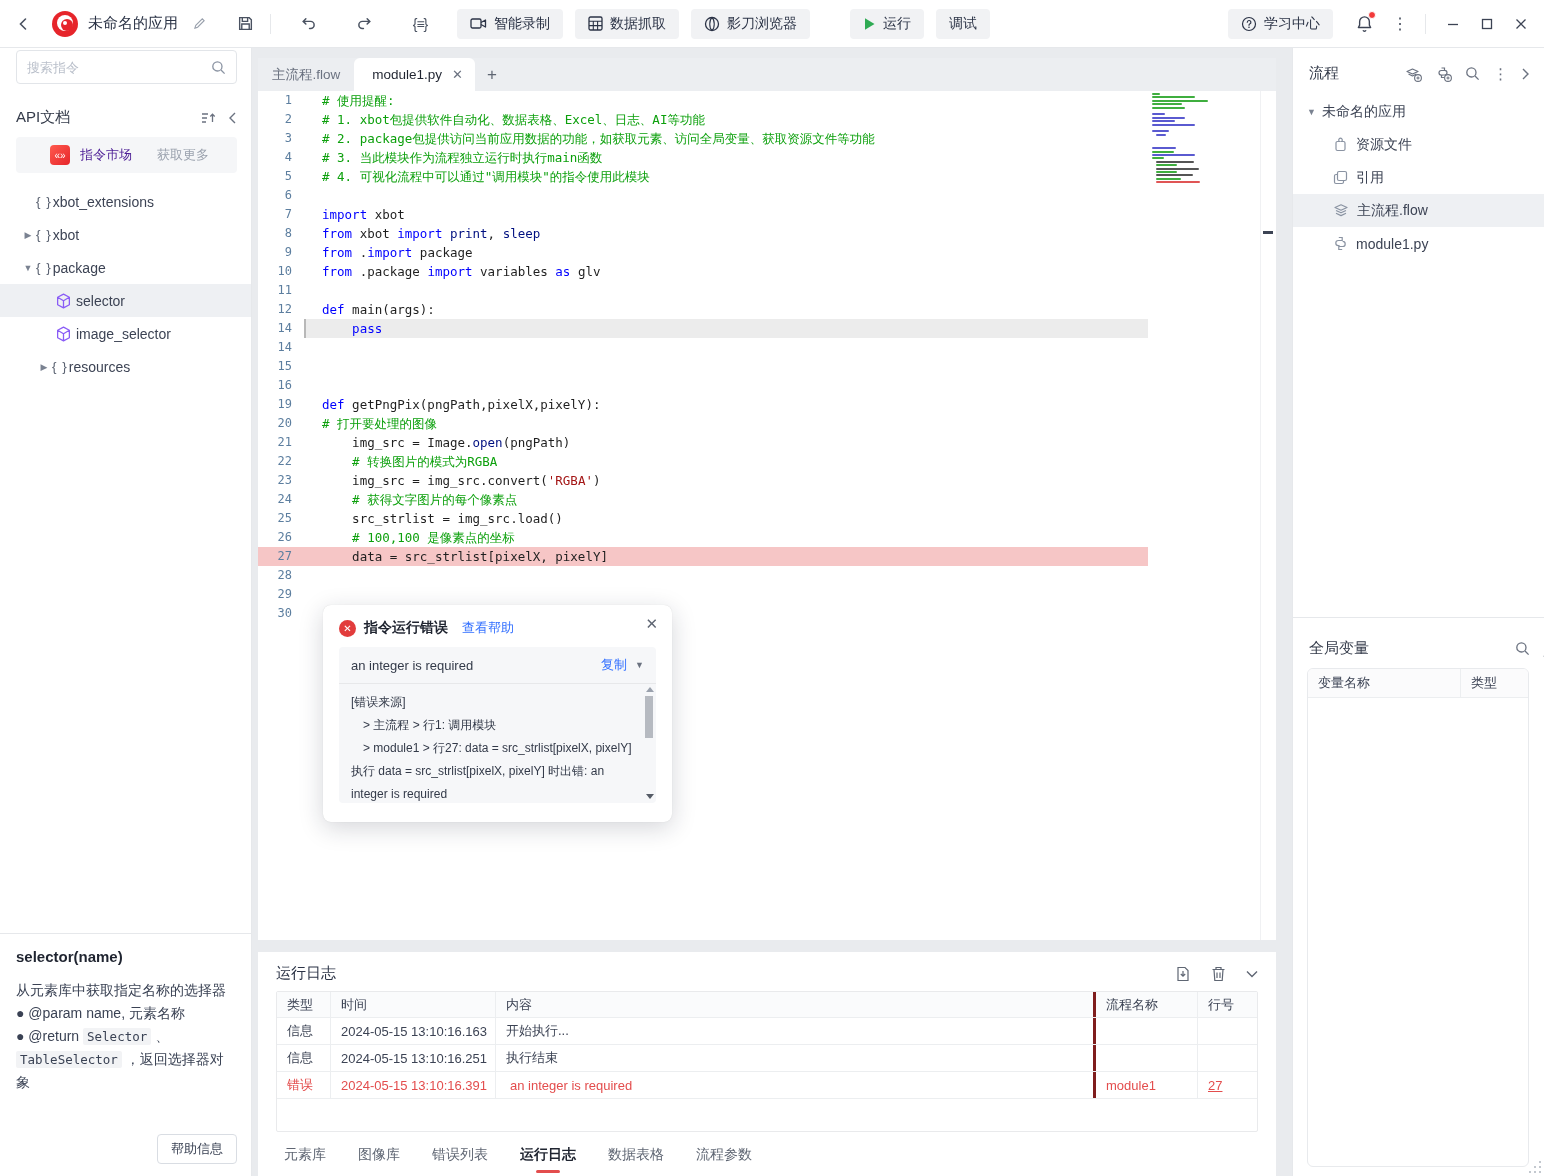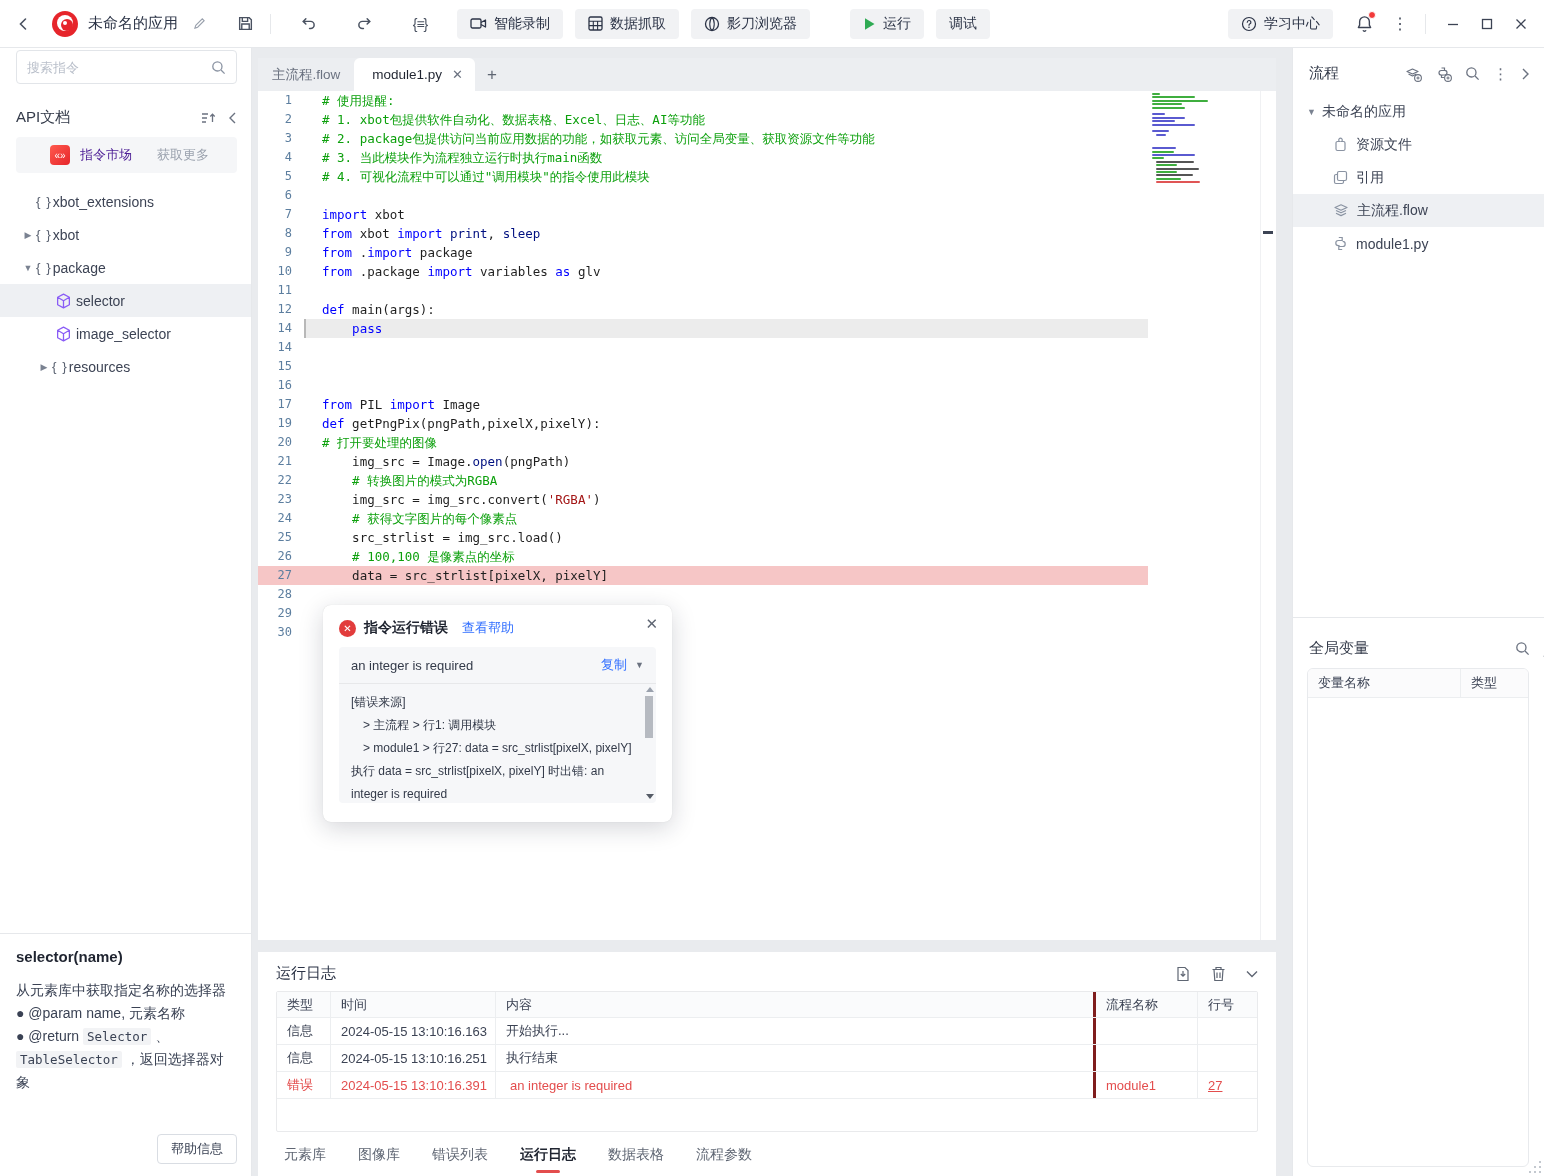--- a/index.html
+++ b/index.html
@@ -405,24 +405,20 @@
         </div>
         <div class="code-line">
           <span class="gutter">15</span>
           <span class="code-text"></span>
         </div>
         <div class="code-line">
           <span class="gutter">16</span>
           <span class="code-text"></span>
         </div>
         <div class="code-line">
-          <span class="gutter">17</span>
-          <span class="code-text"><span class="tok-k">from</span><span class="tok-p"> PIL </span><span class="tok-k">import</span><span class="tok-p"> Image</span></span>
-        </div>
-        <div class="code-line">
           <span class="gutter">19</span>
           <span class="code-text"><span class="tok-k">def</span><span class="tok-p"> getPngPix(pngPath,pixelX,pixelY):</span></span>
         </div>
         <div class="code-line">
           <span class="gutter">20</span>
           <span class="code-text"><span class="tok-c"># 打开要处理的图像</span></span>
         </div>
         <div class="code-line">
           <span class="gutter">21</span>
           <span class="code-text"><span class="tok-p">    img_src = Image.</span><span class="tok-b">open</span><span class="tok-p">(pngPath)</span></span>

